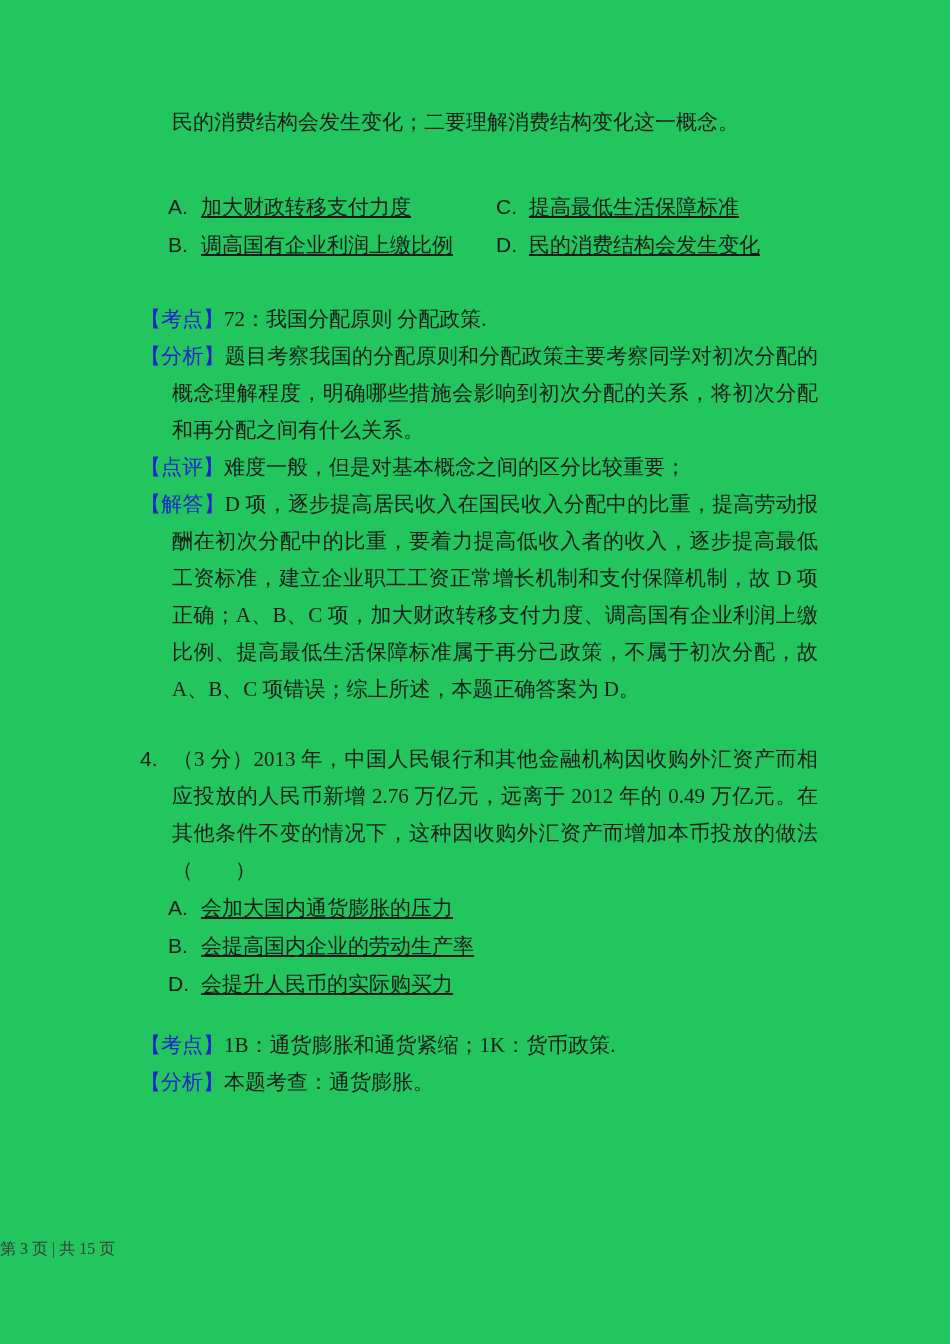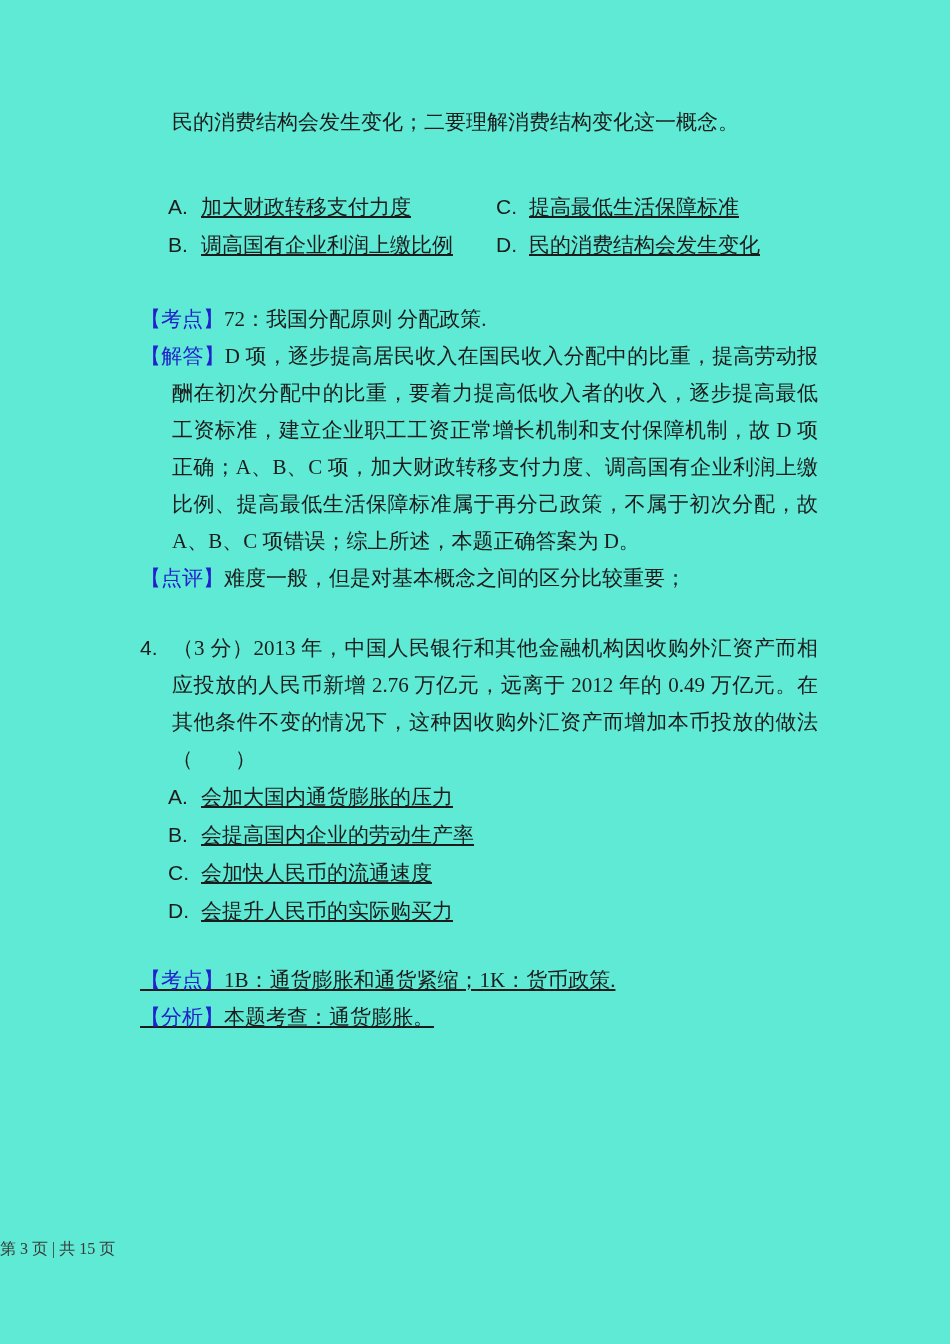--- a/index.html
+++ b/index.html
@@ -1,19 +1,19 @@
 <!DOCTYPE html>
 <html><head>
 <meta charset="utf-8">
 <style>
   html, body { margin:0; padding:0; background:#ffffff; }
   .page {
     position:relative;
     width:950px; height:1344px;
-    background:#5eead4;
+    background:#22c55e;
     font-family:"Liberation Serif","DejaVu Serif",serif;
     color:#1c1c1c;
     font-size:21px;
     line-height:37px;
     overflow:hidden;
   }
   .doc {
     position:absolute;
     top:0; left:140px;
     width:678px;
@@ -27,21 +27,21 @@
            font-family:"Liberation Sans","DejaVu Sans",sans-serif; }
   .options { margin-left:28px;text-decoration:underline; }
   .options.two-col {
     display:grid;
     grid-template-columns:328px 1fr;
   }
   .opt { white-space:nowrap; }
   .opt-label { display:inline-block; width:33px;
                font-family:"Liberation Sans","DejaVu Sans",sans-serif; }
   .notes { margin-top:37px; }
-  .notes.tight { margin-top:32px;text-decoration:underline; }
+  .notes.tight { margin-top:24px; }
   .note { margin-left:32px; text-indent:-32px; }
   .note-tag { color:#2222cc; }
   .q4block { margin-top:32px; }
   .footer {
     position:absolute;
     top:1238px; left:0;
     width:100%;
     font-size:16px;
     line-height:22px;
     color:#3a3a3a;
@@ -59,30 +59,30 @@
       <div class="options two-col">
         <div class="opt"><span class="opt-label">A.</span><span>加大财政转移支付力度</span></div>
         <div class="opt"><span class="opt-label">C.</span><span>提高最低生活保障标准</span></div>
         <div class="opt"><span class="opt-label">B.</span><span>调高国有企业利润上缴比例</span></div>
         <div class="opt"><span class="opt-label">D.</span><span>民的消费结构会发生变化</span></div>
       </div>
     </div>
 
     <div class="notes">
       <div class="note"><span class="note-tag">【考点】</span><span>72：我国分配原则 分配政策.</span></div>
+      <div class="note"><span class="note-tag">【分析】</span><span>题目考察我国的分配原则和分配政策主要考察同学对初次分配的概念理解程度，明确哪些措施会影响到初次分配的关系，将初次分配和再分配之间有什么关系。</span></div>
+      <div class="note"><span class="note-tag">【点评】</span><span>难度一般，但是对基本概念之间的区分比较重要；</span></div>
       <div class="note"><span class="note-tag">【解答】</span><span>D 项，逐步提高居民收入在国民收入分配中的比重，提高劳动报酬在初次分配中的比重，要着力提高低收入者的收入，逐步提高最低工资标准，建立企业职工工资正常增长机制和支付保障机制，故 D 项正确；A、B、C 项，加大财政转移支付力度、调高国有企业利润上缴比例、提高最低生活保障标准属于再分己政策，不属于初次分配，故 A、B、C 项错误；综上所述，本题正确答案为 D。</span></div>
-      <div class="note"><span class="note-tag">【点评】</span><span>难度一般，但是对基本概念之间的区分比较重要；</span></div>
     </div>
 
     <div class="question q4block">
       <div class="q-stem"><span class="q-num">4.</span><span>（3 分）2013 年，中国人民银行和其他金融机构因收购外汇资产而相应投放的人民币新增 2.76 万亿元，远离于 2012 年的 0.49 万亿元。在其他条件不变的情况下，这种因收购外汇资产而增加本币投放的做法（　　）</span></div>
       <div class="options">
         <div class="opt"><span class="opt-label">A.</span><span>会加大国内通货膨胀的压力</span></div>
         <div class="opt"><span class="opt-label">B.</span><span>会提高国内企业的劳动生产率</span></div>
-        <div class="opt"><span class="opt-label">C.</span><span>会加快人民币的流通速度</span></div>
         <div class="opt"><span class="opt-label">D.</span><span>会提升人民币的实际购买力</span></div>
       </div>
     </div>
 
     <div class="notes tight">
       <div class="note"><span class="note-tag">【考点】</span><span>1B：通货膨胀和通货紧缩；1K：货币政策.</span></div>
       <div class="note"><span class="note-tag">【分析】</span><span>本题考查：通货膨胀。</span></div>
     </div>
 
   </div>

